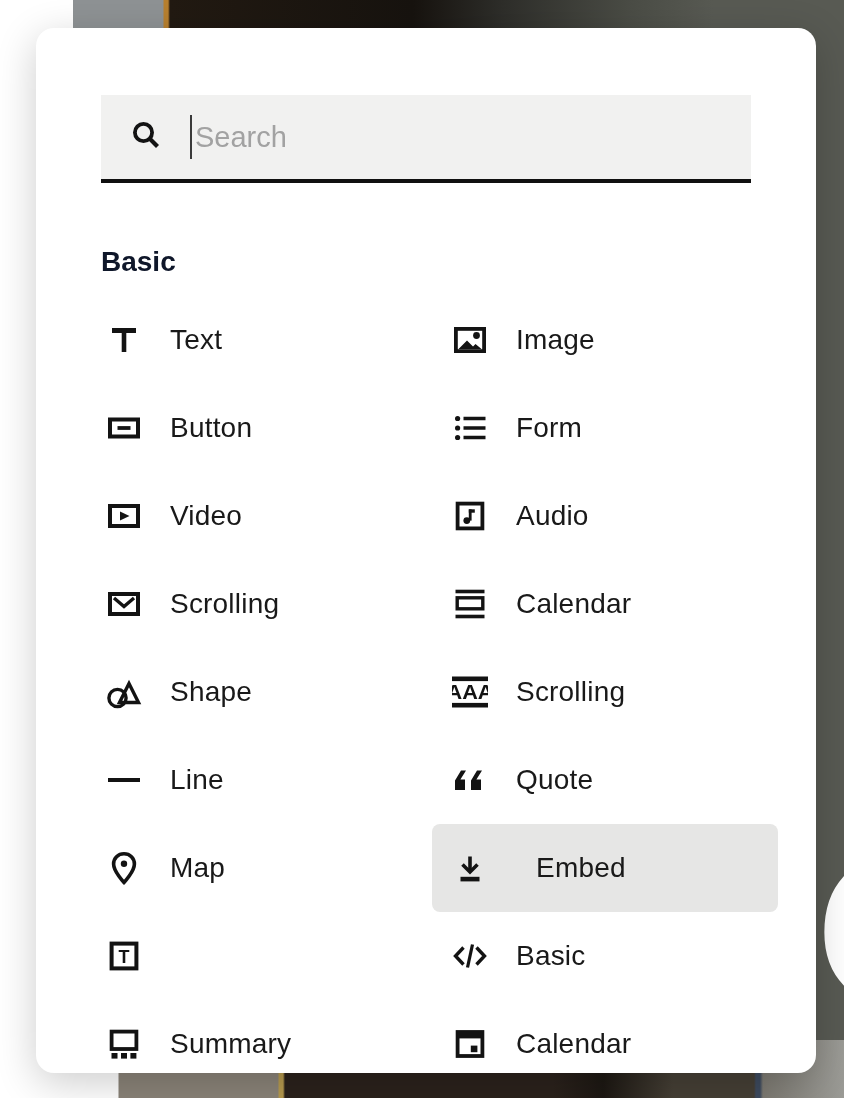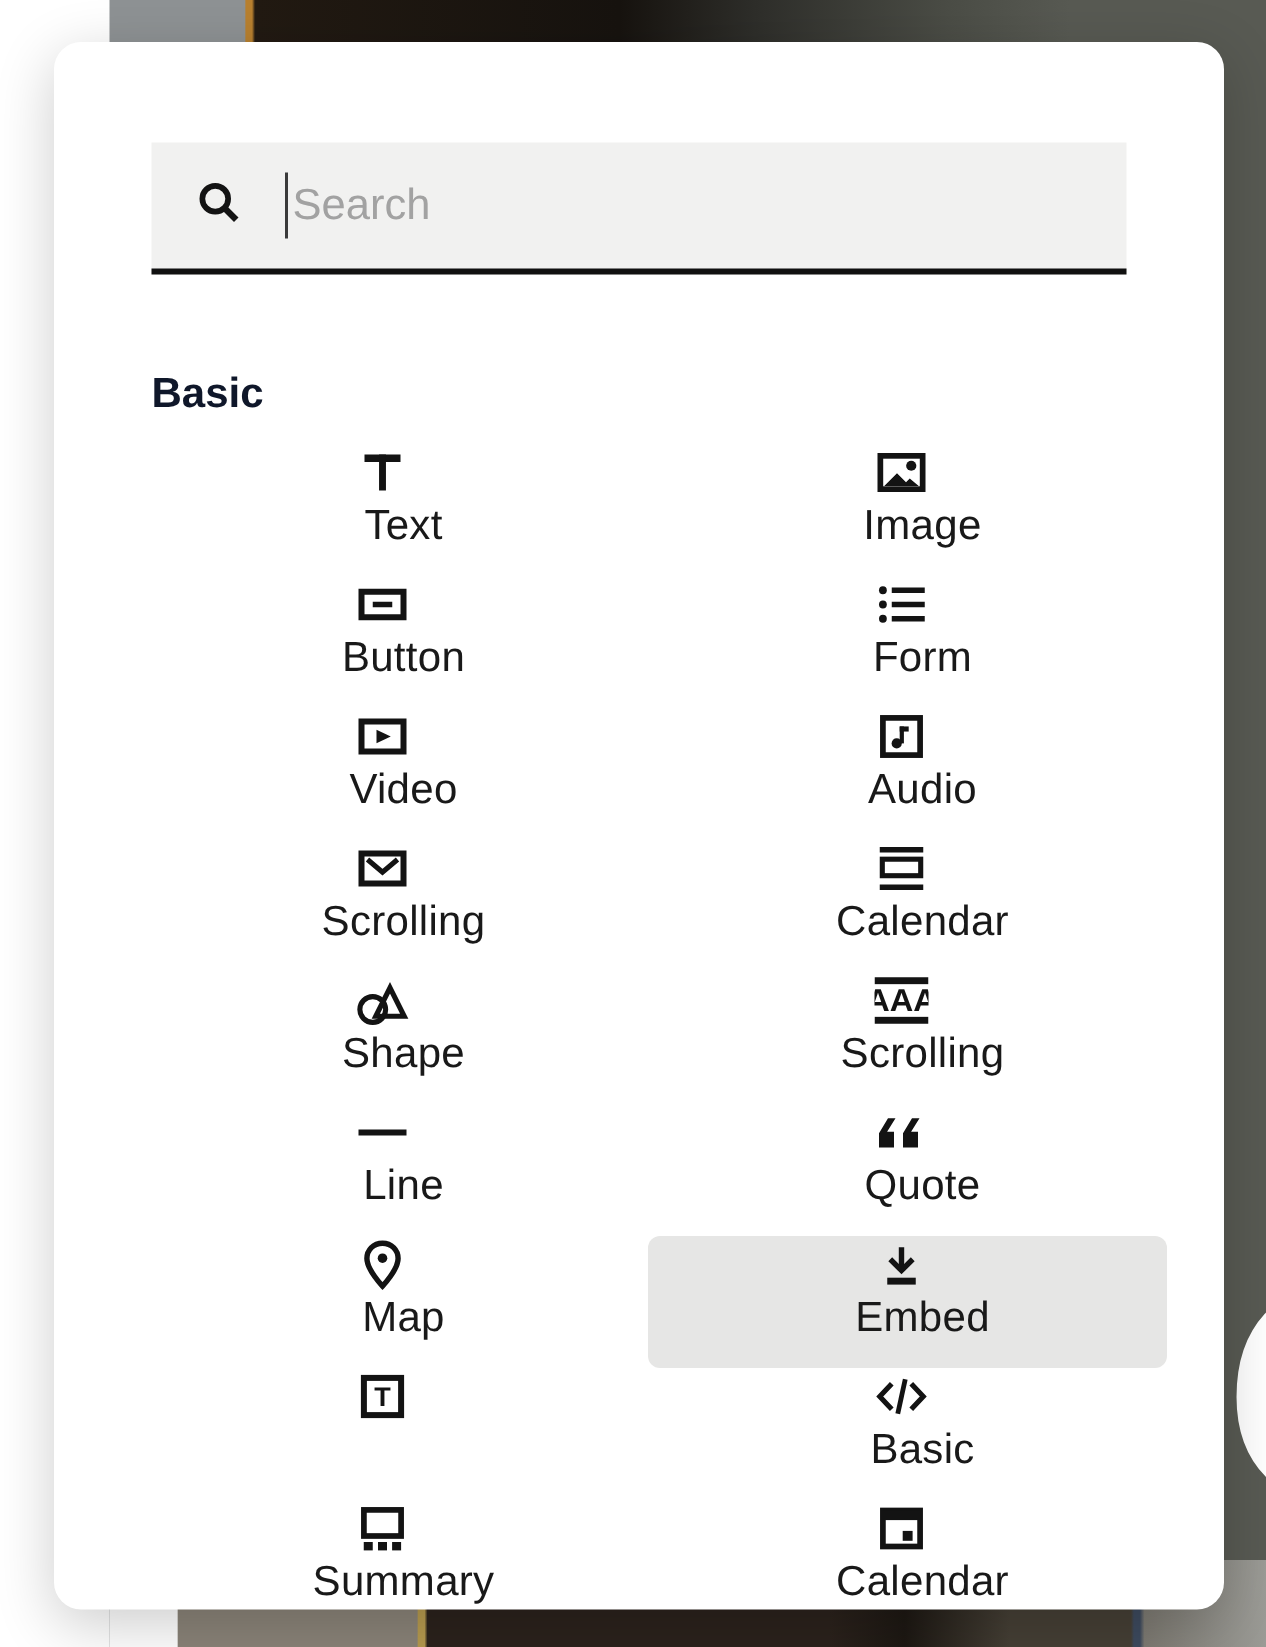--- a/index.html
+++ b/index.html
@@ -29,22 +29,22 @@
   .search input{flex:1;border:none;outline:none;background:transparent;font-size:29px;
     color:#222;font-family:"Liberation Sans",sans-serif;padding:0;}
   .search input::placeholder{color:#a2a2a2;opacity:1;}
 
   .section-title{position:absolute;left:65px;top:218px;font-size:28px;font-weight:bold;
     color:#0f172a;}
 
   .grid{position:absolute;left:50px;top:268px;width:692px;display:grid;
     grid-template-columns:346px 346px;grid-auto-rows:88px;}
   .cell{display:flex;align-items:center;height:88px;padding-left:20px;box-sizing:border-box;
-    border-radius:8px;cursor:pointer;flex-direction:column;}
-  .cell.highlighted{background:#e6e6e5;}
+    border-radius:8px;cursor:pointer;}
+  .cell.highlighted{background:#e6e6e5;gap:20px;}
   .cell .ic{width:38px;height:38px;margin-right:26px;flex:0 0 auto;display:flex;
     align-items:center;justify-content:flex-start;}
   .cell .lbl{font-size:28px;color:#191919;letter-spacing:.2px;}
   svg{display:block;}
 </style>
 </head>
 <body>
 
 <div class="stage">
 

